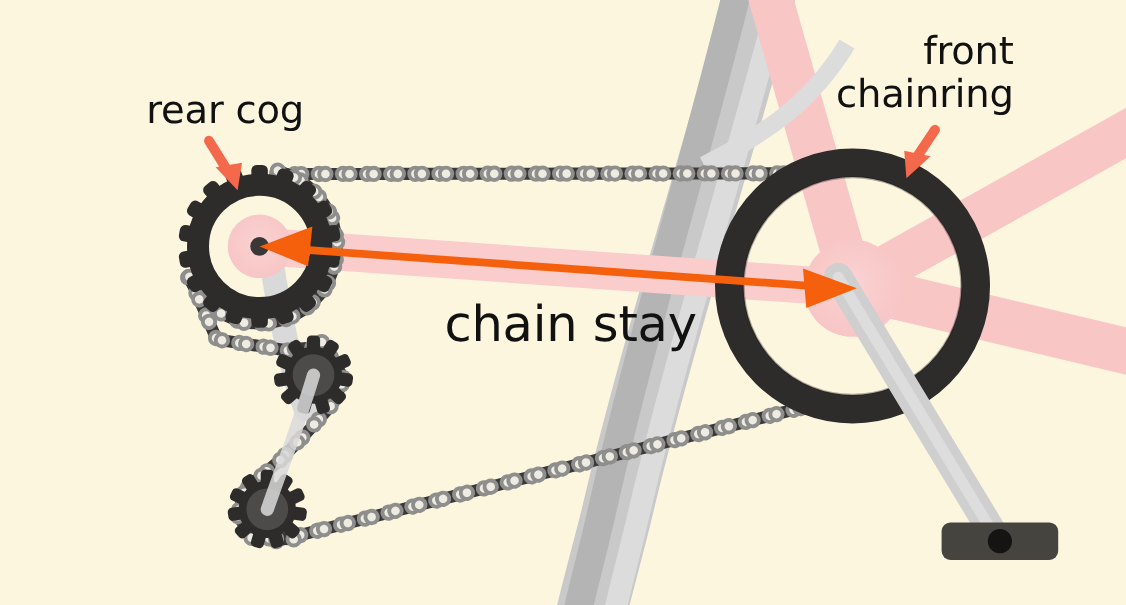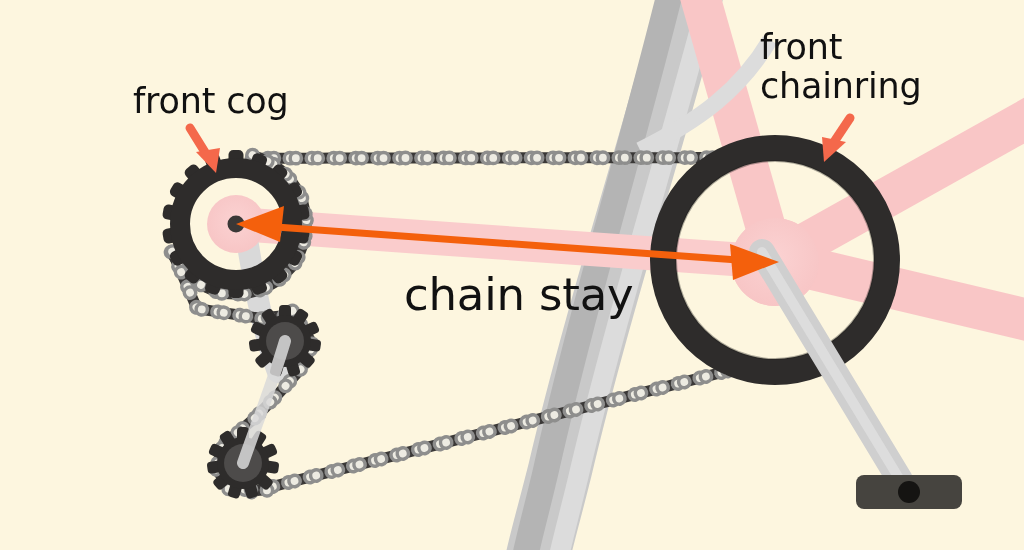--- a/index.html
+++ b/index.html
@@ -333,22 +333,22 @@
       </g>
 
       <g>
         <line x1="850" y1="118" x2="832" y2="145" stroke="#F4684B" stroke-width="9" stroke-linecap="round"></line>
         <polygon points="824,162 822,137 846,142" fill="#F4684B"></polygon>
       </g>
 
     </g>
   </svg>
 
-  <div class="lbl" id="label-rear-cog">front cog</div>
+  <div class="lbl" id="label-rear-cog">rear cog</div>
 
   <div class="lbl" id="label-front-chainring">
-    <div style="text-align:left">front</div>
+    <div style="text-align:right">front</div>
     <div style="text-align:left">chainring</div>
   </div>
 
   <div class="lbl" id="label-chain-stay">chain stay</div>
 
 </div>
 
 </body></html>

